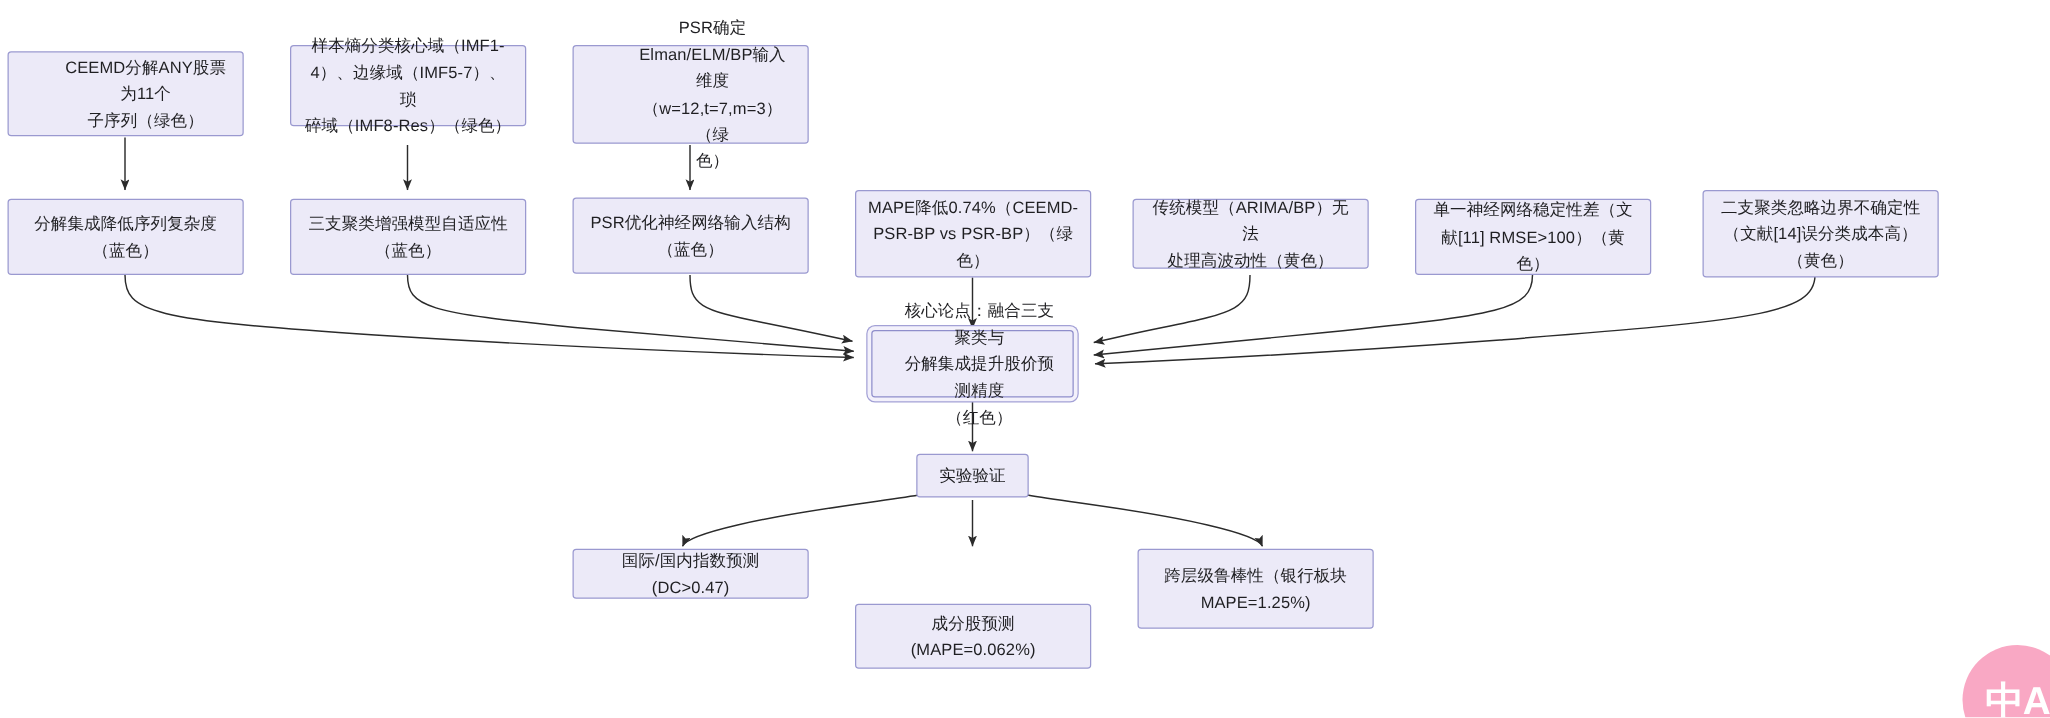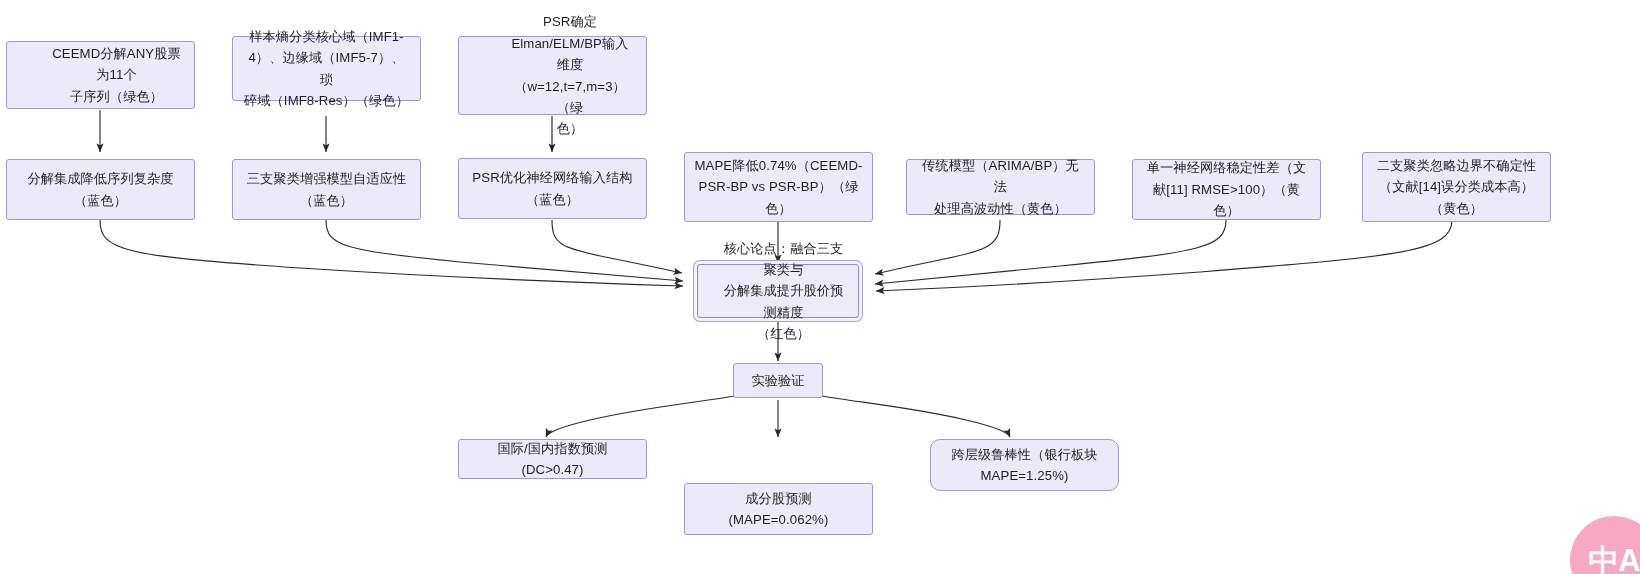--- a/index.html
+++ b/index.html
@@ -171,21 +171,21 @@
   <div class="node" style="left:458px; top:439px; width:189px; height:40px;">
     <span class="txt">国际/国内指数预测
 (DC&gt;0.47)</span>
   </div>
 
   <div class="node" style="left:684px; top:439px; width:189px; height:52px;margin-top:44px;">
     <span class="txt">成分股预测
 (MAPE=0.062%)</span>
   </div>
 
-  <div class="node" style="left:930px; top:439px; width:189px; height:52px;border-radius:10px;">
+  <div class="node" style="left:910px; top:439px; width:189px; height:64px;">
     <span class="txt">跨层级鲁棒性（银行板块
 MAPE=1.25%)</span>
   </div>
 
   <div class="watermark" style="left:1570px; top:516px;">
     <span>中A</span>
   </div>
 
 </div>
 

